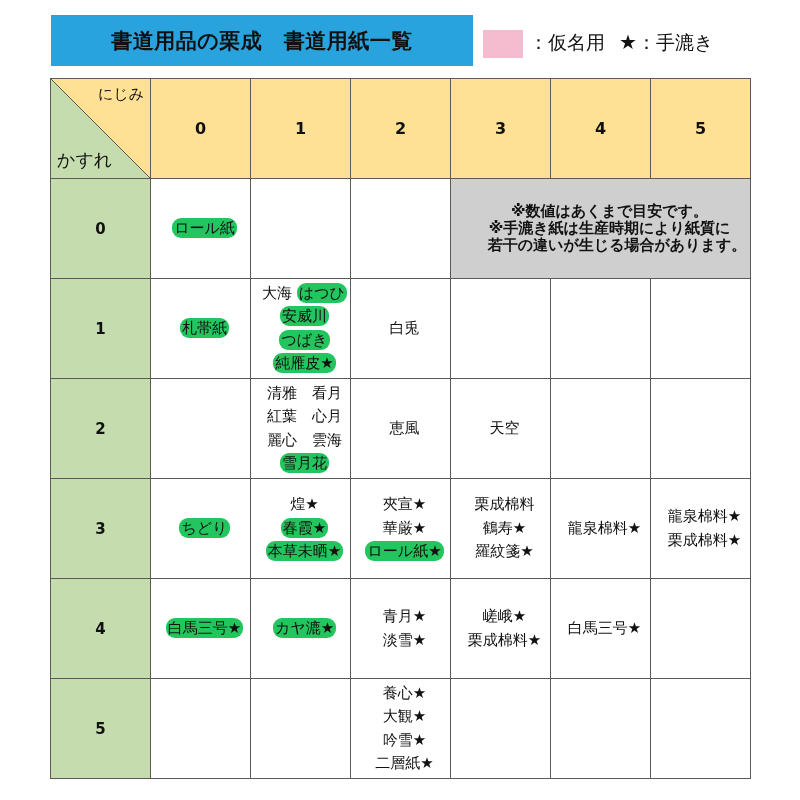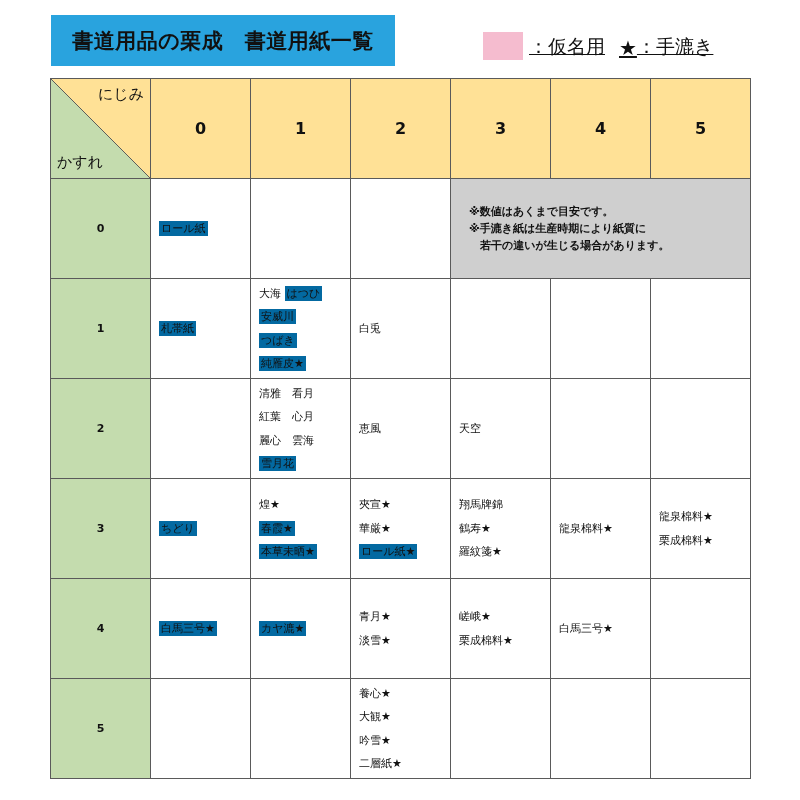--- a/index.html
+++ b/index.html
@@ -1,40 +1,40 @@
 <!DOCTYPE html>
 <html><head>
 <meta charset="utf-8">
 <style>
   html, body { margin: 0; padding: 0; background: #ffffff; }
   body { width: 800px; height: 800px; position: relative; overflow: hidden;
          font-family: "DejaVu Sans", "Liberation Sans", sans-serif; color: #111; }
-  .title-bar { position: absolute; left: 51px; top: 15px; width: 344px; height: 51px;
+  .title-bar { position: absolute; left: 51px; top: 15px; width: 422px; height: 51px;
                background: #29a3de; display: flex; align-items: center; justify-content: center; }
   .title-bar span { font-size: 21px; font-weight: bold; color: #111; letter-spacing: 0.5px; white-space: pre; }
-  .legend { position: absolute; left: 483px; top: 30px; height: 30px; display: flex; align-items: flex-end;
-            font-size: 19px; color: #111; white-space: pre; text-decoration: underline; }
+  .legend { position: absolute; left: 483px; top: 30px; height: 30px; display: flex; align-items: flex-start;
+            font-size: 19px; color: #111; white-space: pre; }
   .legend .swatch { width: 40px; height: 28px; background: #f5bccf; margin-right: 6px; }
   .legend .star { font-size: 20px; margin-left: 14px; }
 
   table.grid { position: absolute; left: 50px; top: 78px; border-collapse: collapse; table-layout: fixed; }
   table.grid td { border: 1.5px solid #5a5a5a; padding: 0; vertical-align: middle; }
   table.grid col { width: 100px; }
   tr.hdr td { height: 99px; background: #ffe196; text-align: center; font-weight: bold; font-size: 16px; }
-  tr.body td { height: 99px; background: #ffffff; font-size: 11px; }
+  tr.body td { height: 99px; background: #ffffff; font-size: 15px; text-align: center; }
   td.rowhead { background: #c4dcae !important; text-align: center; font-weight: bold; font-size: 16px; }
   td.corner { position: relative; background: #ffe196; overflow: hidden; }
   td.corner svg { position: absolute; left: 0; top: 0; width: 100%; height: 100%; }
   td.corner .ctop { position: absolute; right: 6px; top: 6px; font-size: 15px; font-weight: normal; }
-  td.corner .cbot { position: absolute; left: 6px; bottom: 6px; font-size: 15px; font-weight: normal; }
+  td.corner .cbot { position: absolute; left: 6px; bottom: 6px; font-size: 18px; font-weight: normal; }
   td.note { background: #cfcfcf !important; font-size: 12px; font-weight: bold; padding-left: 18px !important; line-height: 17px; }
   td.note div { white-space: pre; }
   .cell { padding-left: 8px; display: flex; flex-direction: column; justify-content: center; }
   .item { line-height: 23.5px; white-space: pre; }
-  .pink { background: #0369a1; padding: 1px 2px; }
+  .pink { background: #22c55e; padding: 1px 2px; border-radius: 9px; }
 </style>
 </head>
 <body>
 
 <div class="title-bar">
   <span>書道用品の栗成　書道用紙一覧</span>
 </div>
 
 <div class="legend">
   <div class="swatch"></div>
@@ -153,21 +153,21 @@
         </td>
     <td>
           <div class="cell">
             <div class="item"><span>夾宣★</span></div>
             <div class="item"><span>華厳★</span></div>
             <div class="item"><span class="pink">ロール紙★</span></div>
           </div>
         </td>
     <td>
           <div class="cell">
-            <div class="item"><span>翔馬牌錦</span></div>
+            <div class="item"><span>栗成棉料</span></div>
             <div class="item"><span>鶴寿★</span></div>
             <div class="item"><span>羅紋箋★</span></div>
           </div>
         </td>
     <td>
           <div class="cell">
             <div class="item"><span>龍泉棉料★</span></div>
           </div>
         </td>
     <td>

